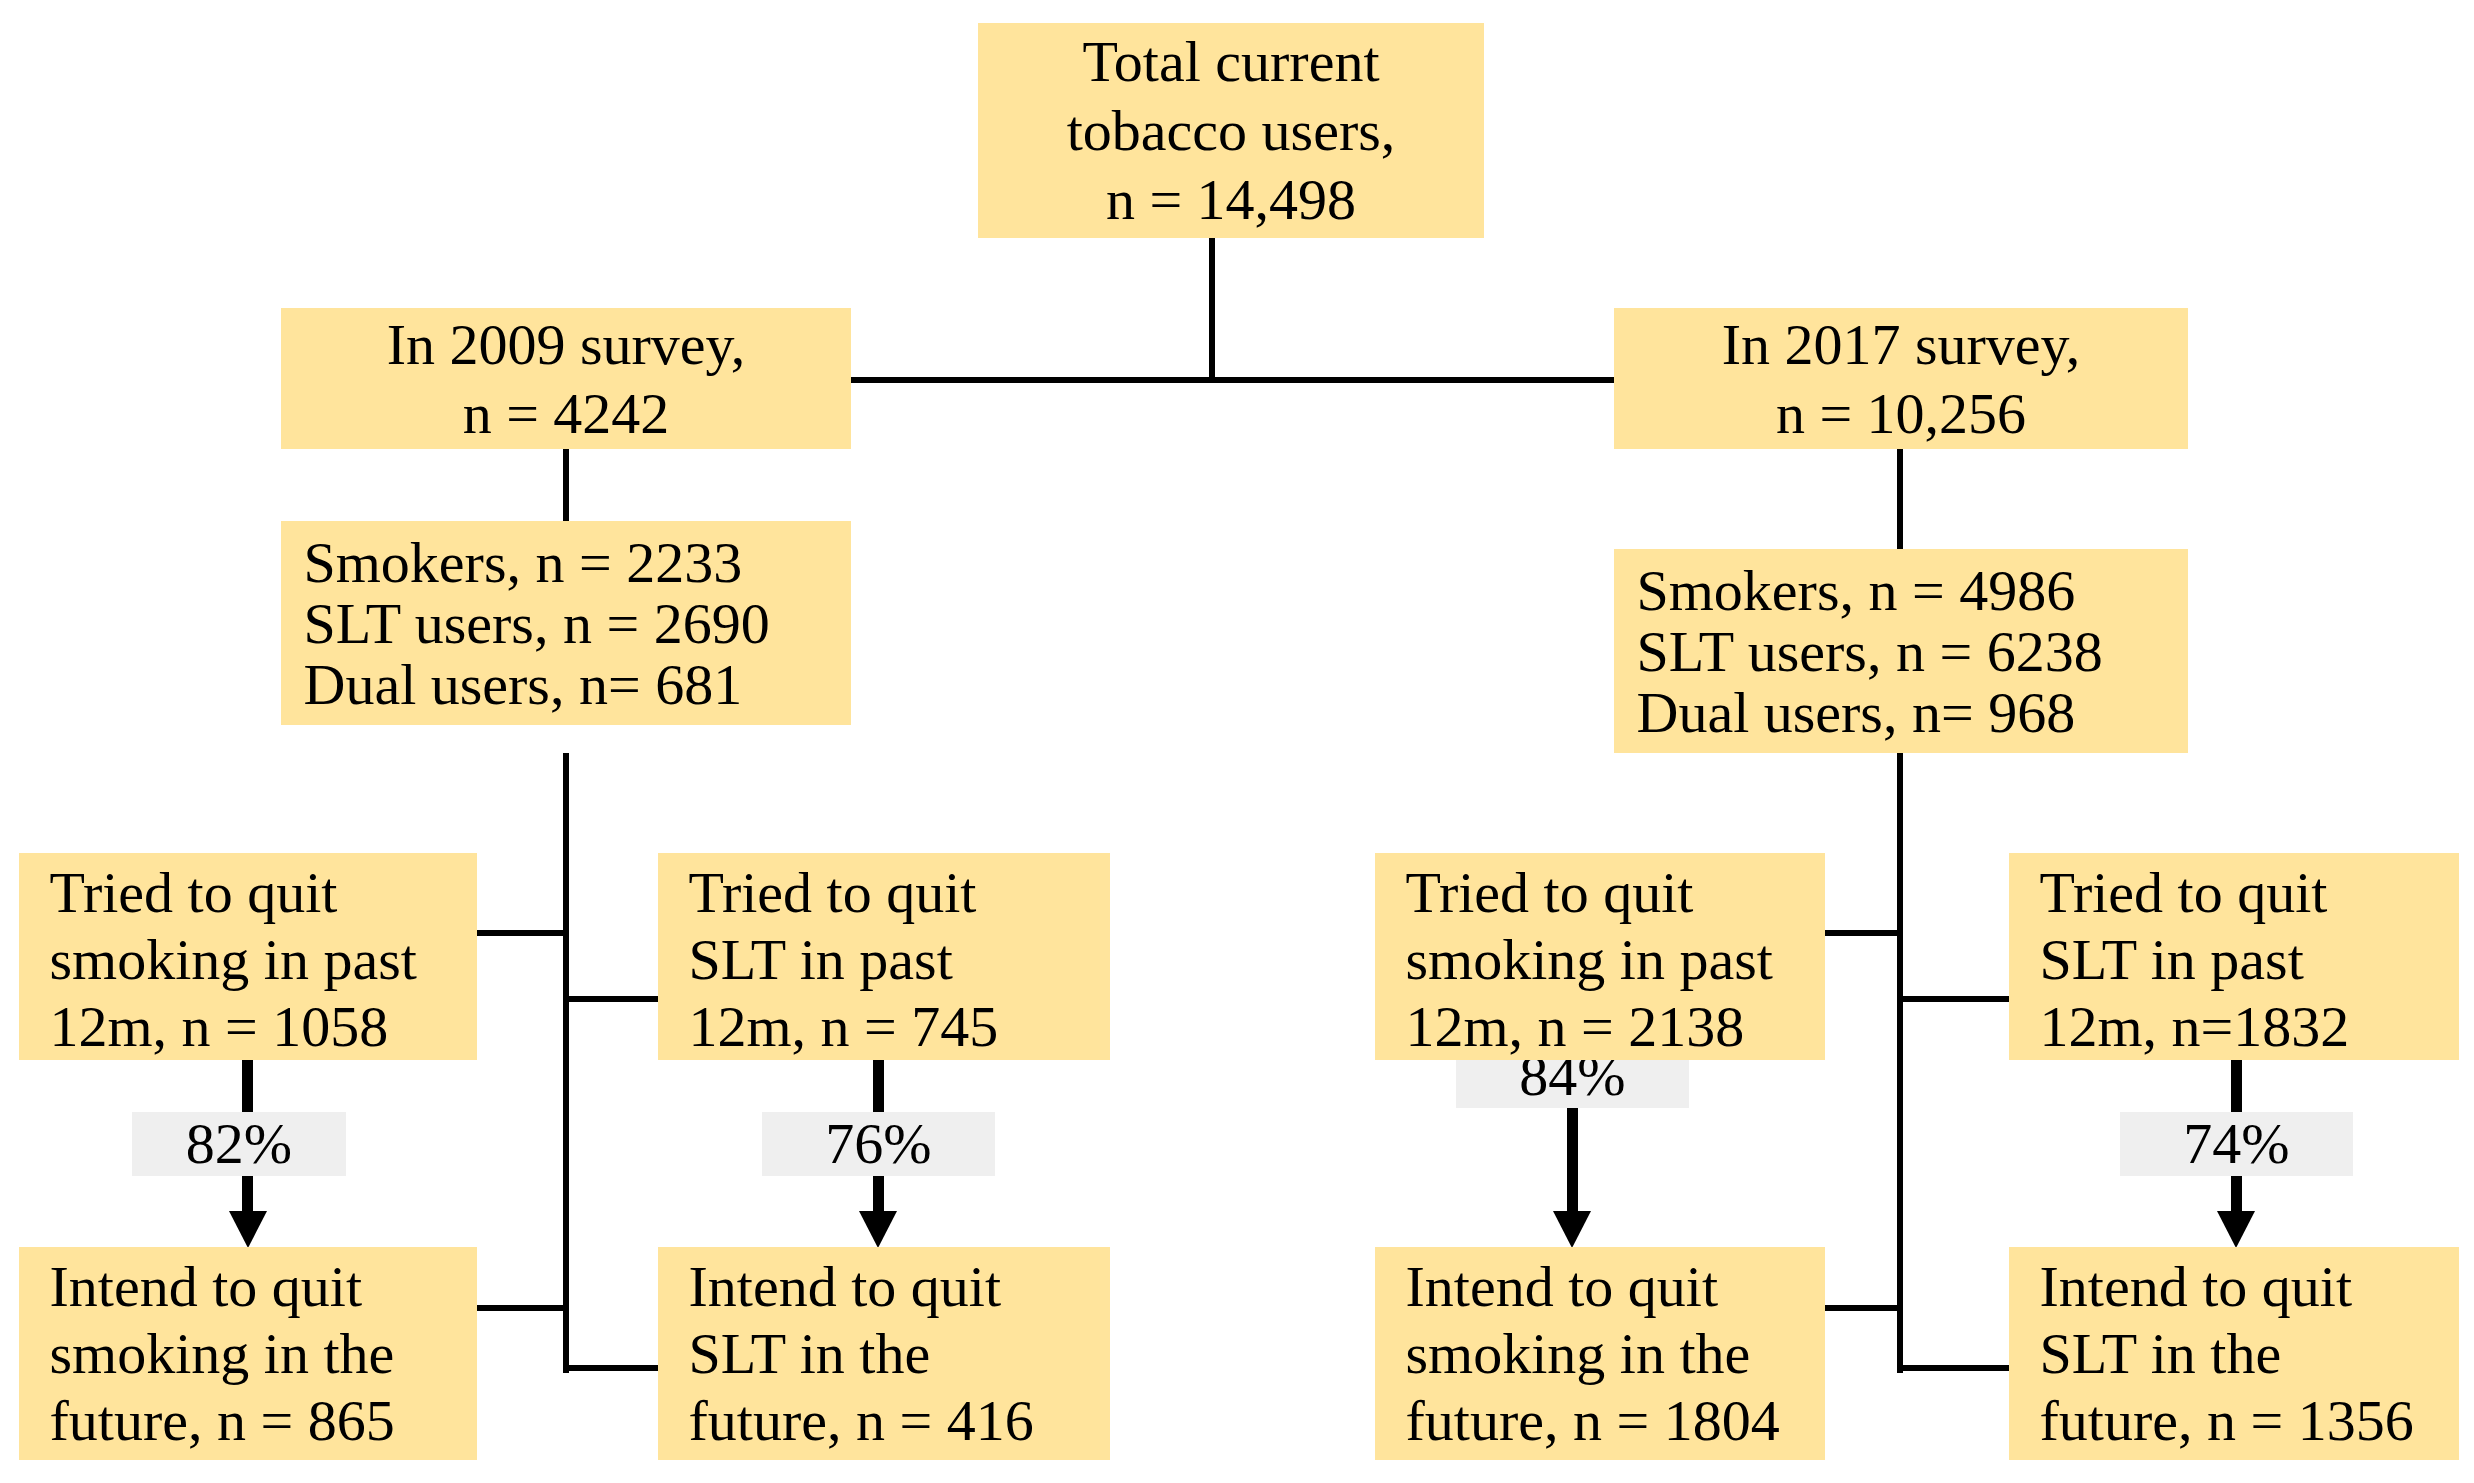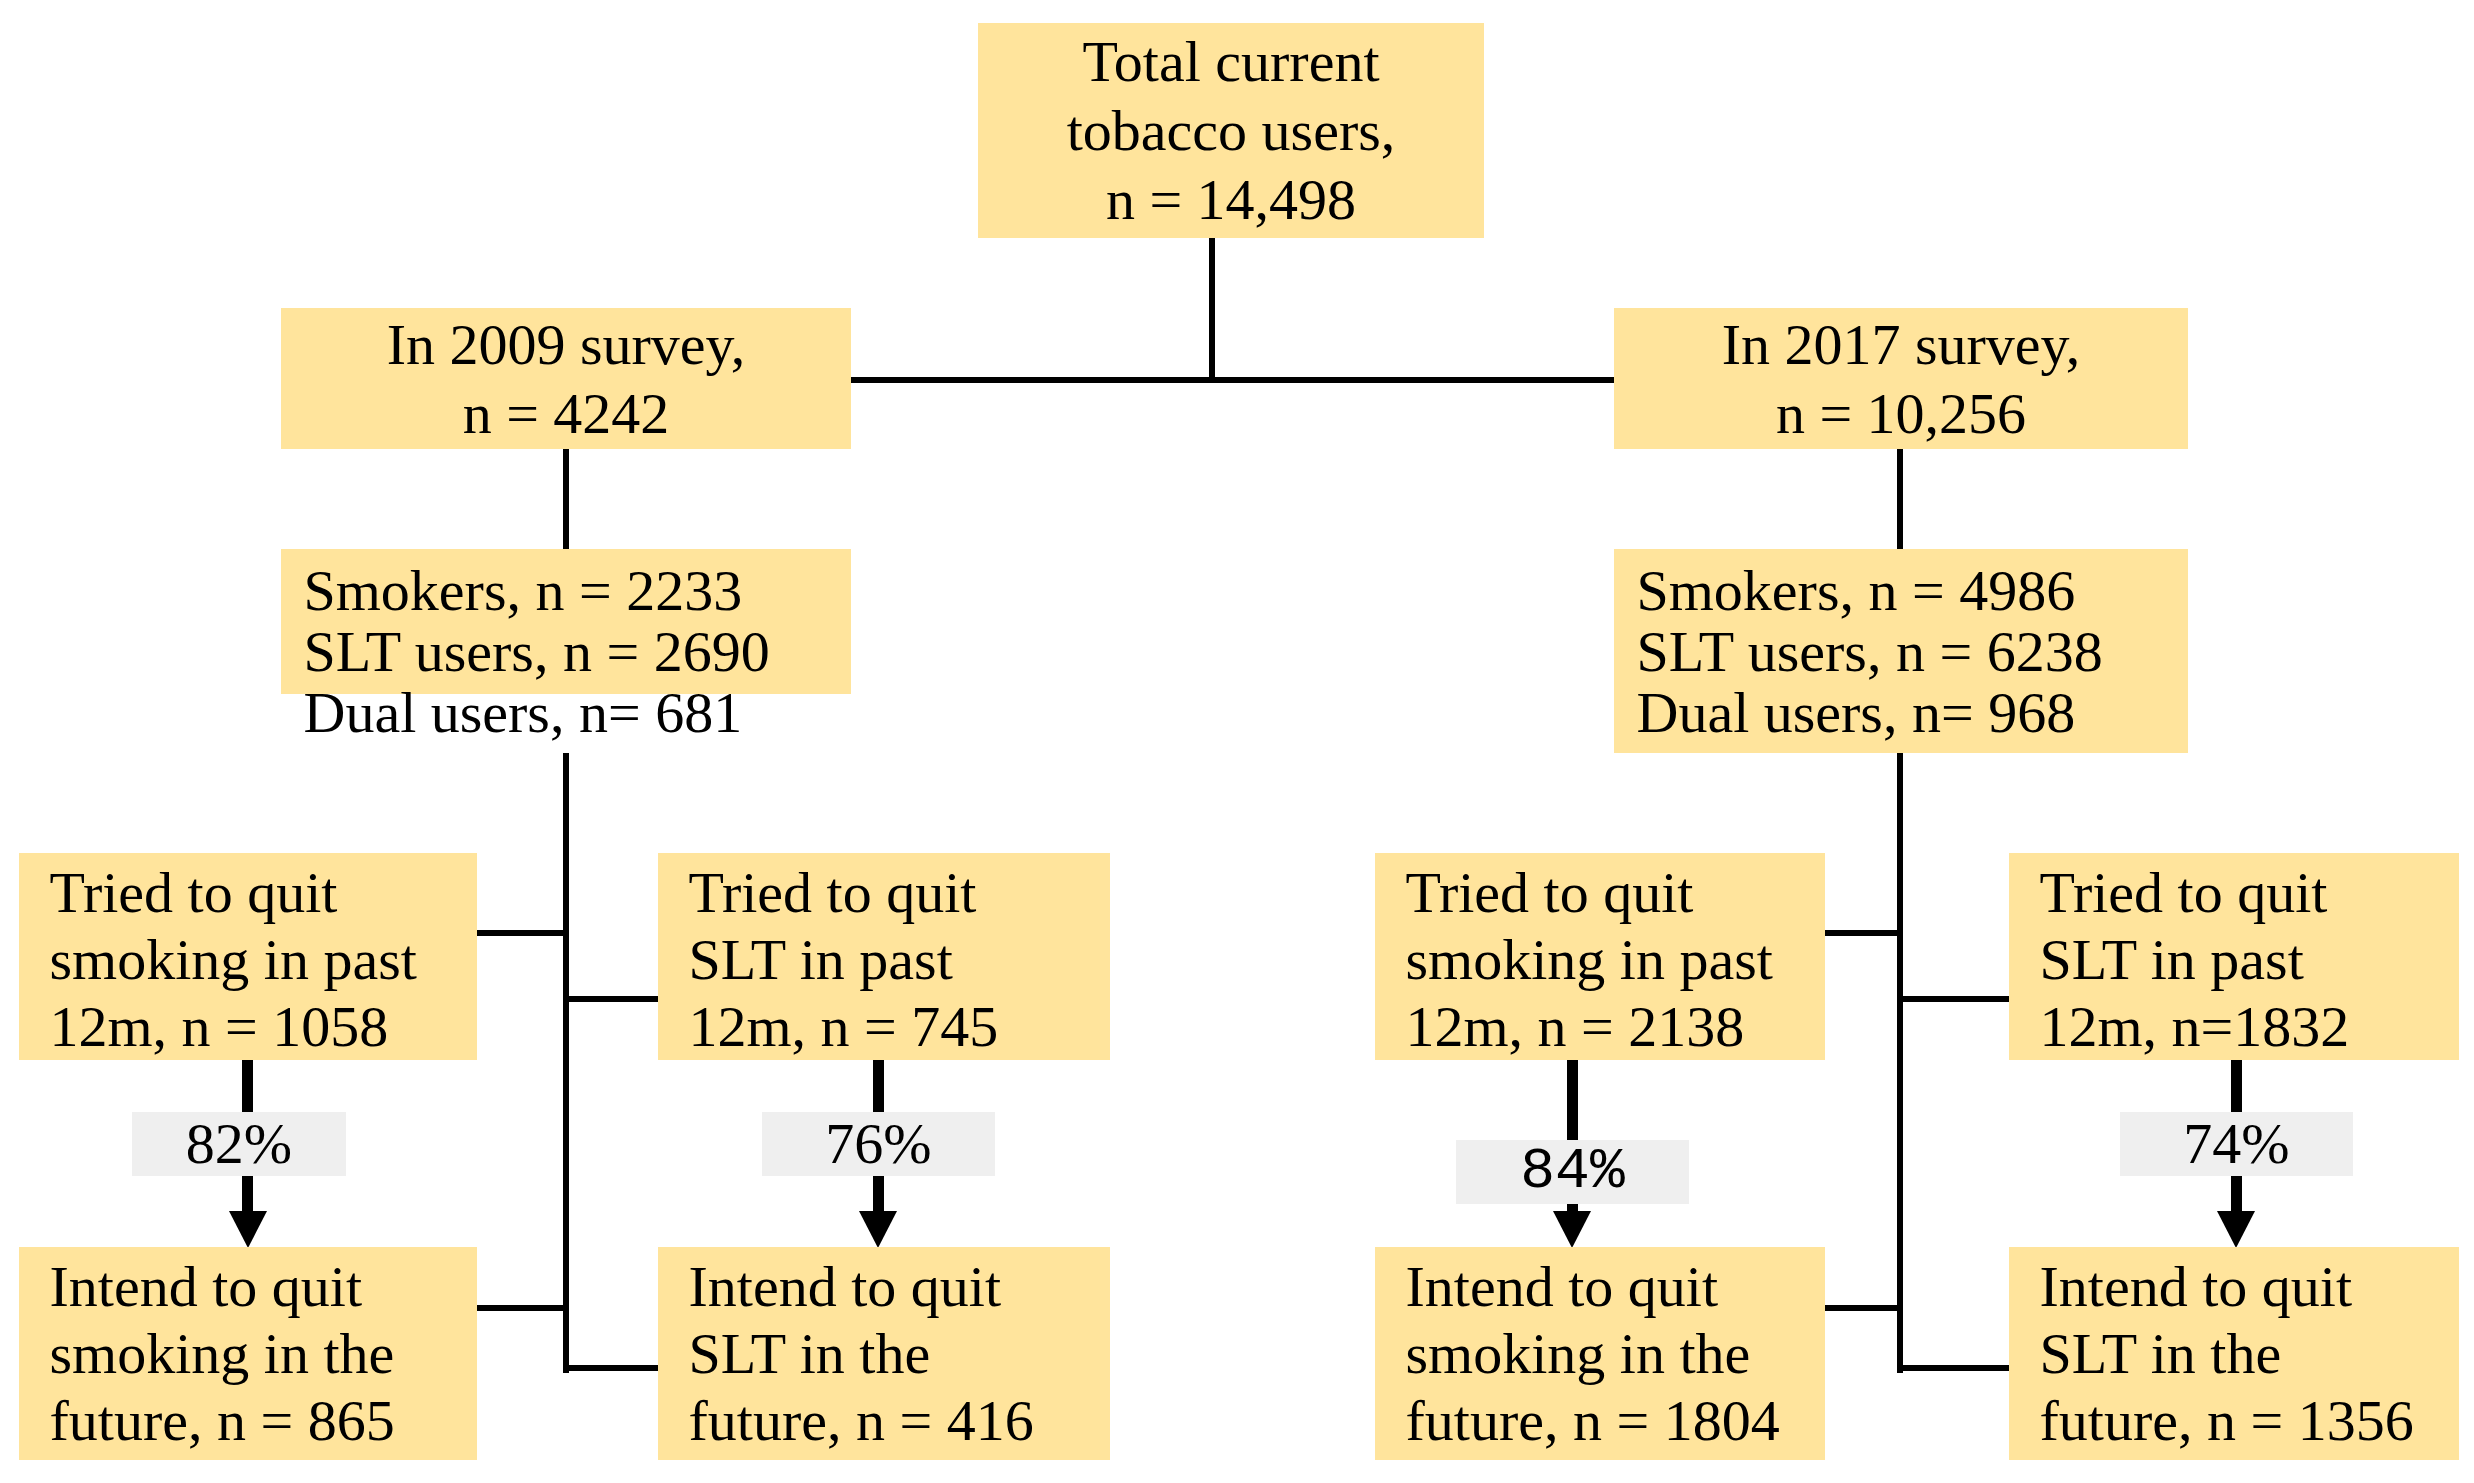--- a/index.html
+++ b/index.html
@@ -76,40 +76,40 @@
   <div class="ahead" style="left:859px; top:1211px;"></div>
 
   <div class="stem" style="left:1567px; top:1060px; height:153px;"></div>
   <div class="ahead" style="left:1553px; top:1211px;"></div>
 
   <div class="stem" style="left:2231px; top:1060px; height:153px;"></div>
   <div class="ahead" style="left:2217px; top:1211px;"></div>
 
   <div class="plabel" style="left:132px; top:1112px; width:214px; height:64px;">82%</div>
   <div class="plabel" style="left:762px; top:1112px; width:233px; height:64px;">76%</div>
-  <div class="plabel" style="left:1456px; top:1140px; width:233px; height:64px;font-family:Liberation Mono, monospace;">84%</div>
+  <div class="plabel" style="left:1456px; top:1044px; width:233px; height:64px;">84%</div>
   <div class="plabel" style="left:2120px; top:1112px; width:233px; height:64px;">74%</div>
 
   <div class="box center" style="left:960px; top:22.5px; width:506px; height:215px;margin-left:18px;">
     <div class="ln">Total current</div>
     <div class="ln">tobacco users,</div>
     <div class="ln">n = 14,498</div>
   </div>
 
   <div class="box center" style="left:281px; top:308px; width:570px; height:141px;">
     <div class="ln">In 2009 survey,</div>
     <div class="ln">n = 4242</div>
   </div>
 
   <div class="box center" style="left:1614px; top:308px; width:574px; height:141px;">
     <div class="ln">In 2017 survey,</div>
     <div class="ln">n = 10,256</div>
   </div>
 
-  <div class="box left groups" style="left:281px; top:549px; width:570px; height:145px;">
+  <div class="box left groups" style="left:281px; top:521px; width:570px; height:204px;">
     <div class="ln">Smokers, n = 2233</div>
     <div class="ln">SLT users, n = 2690</div>
     <div class="ln">Dual users, n= 681</div>
   </div>
 
   <div class="box left groups" style="left:1614px; top:549px; width:574px; height:204px;">
     <div class="ln">Smokers, n = 4986</div>
     <div class="ln">SLT users, n = 6238</div>
     <div class="ln">Dual users, n= 968</div>
   </div>

